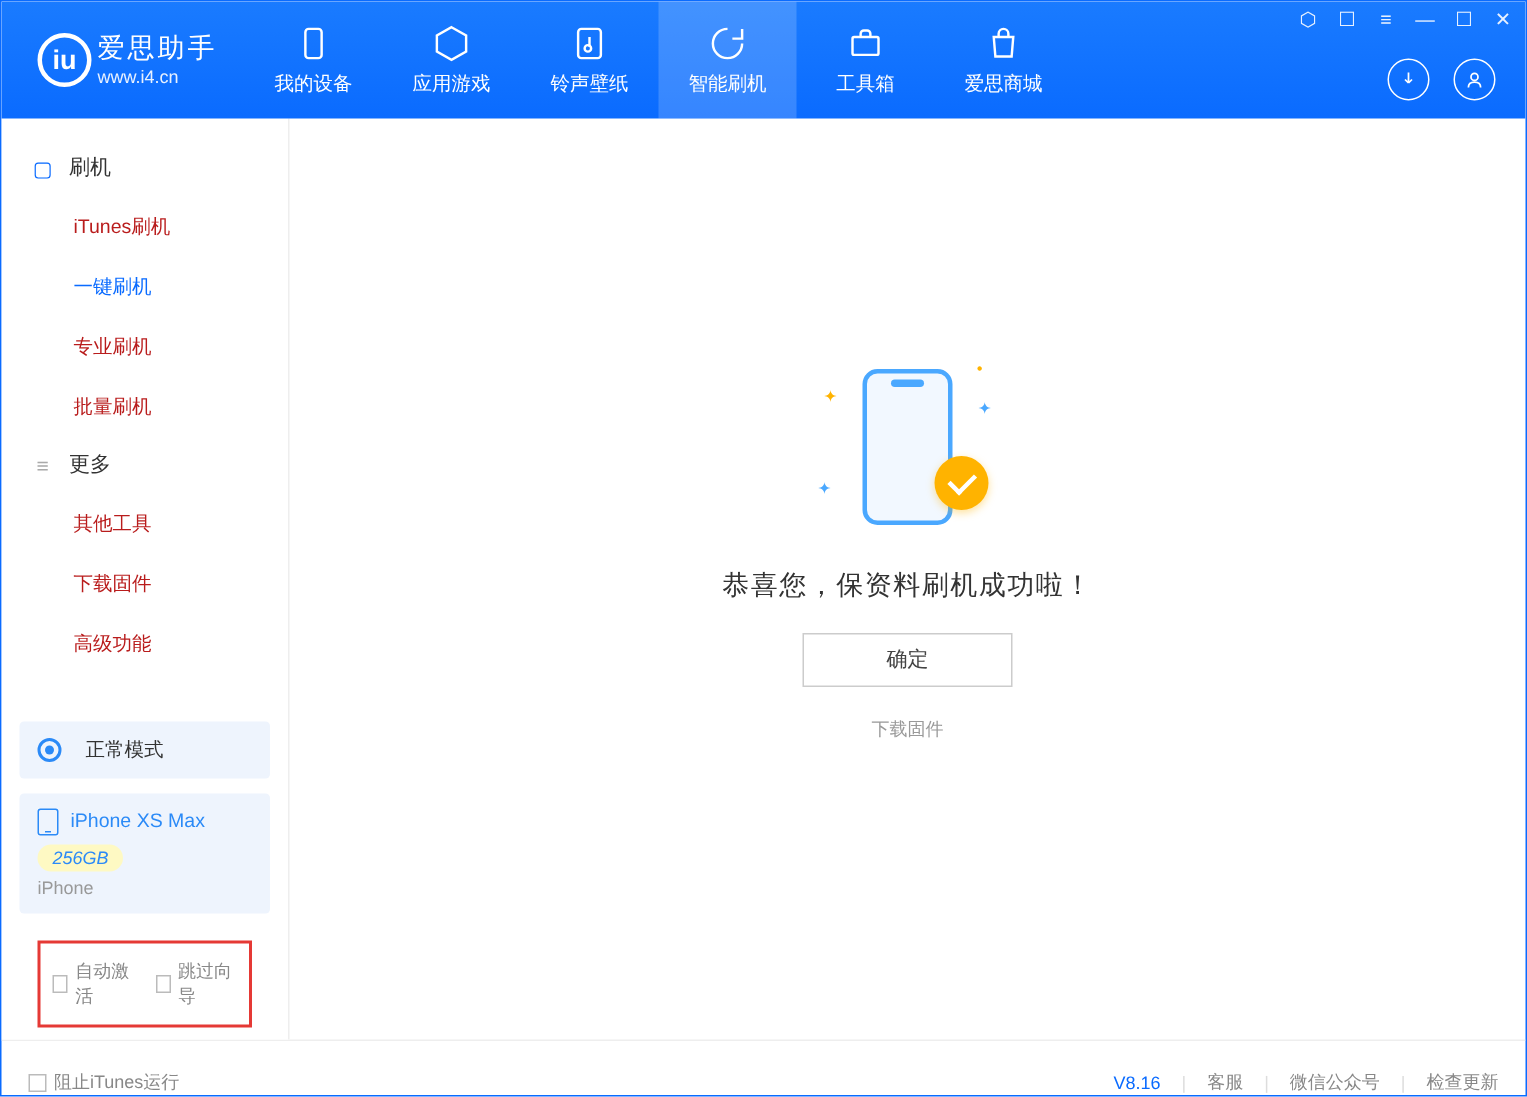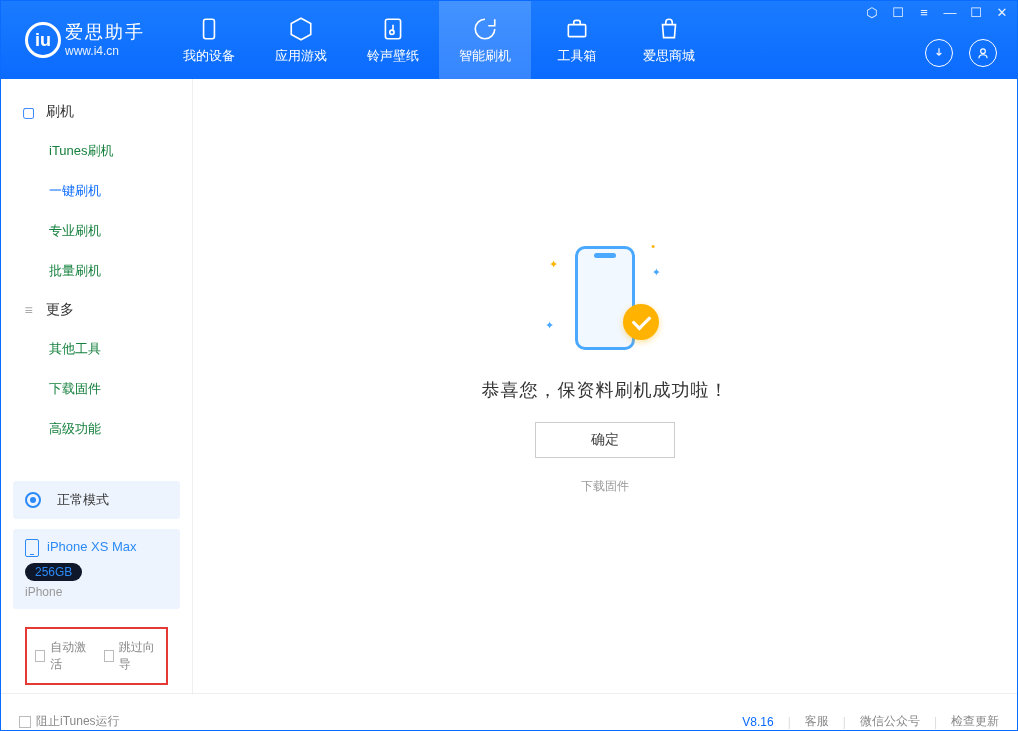--- a/index.html
+++ b/index.html
@@ -16,30 +16,30 @@
 .tab svg { width:26px; height:26px; }
 .window-ctrls { position:absolute; right:8px; top:4px; display:flex; gap:12px; }
 .window-ctrls span { width:14px; height:14px; display:flex; align-items:center; justify-content:center; cursor:pointer; color:#fff; font-size:13px; opacity:.9; }
 .hdr-right { position:absolute; right:20px; bottom:12px; display:flex; gap:16px; }
 .hdr-circ { width:28px; height:28px; border:1.5px solid #fff; border-radius:50%; display:flex; align-items:center; justify-content:center; cursor:pointer; }
 .body { display:flex; height:614px; }
 .sidebar { width:192px; border-right:1px solid #eee; background:#fff; display:flex; flex-direction:column; }
 .side-main { flex:1; padding-top:14px; overflow:auto; }
 .side-group { display:flex; align-items:center; gap:10px; padding:10px 20px; font-size:14px; color:#333; }
 .side-group .gicon { width:15px; height:15px; display:flex; align-items:center; justify-content:center; color:#0a6bff; }
-.side-item { padding:11px 10px 11px 48px; font-size:13px; color:#15803d; cursor:pointer; }
+.side-item { padding:11px 10px 11px 48px; font-size:13px; color:#b91c1c; cursor:pointer; }
 .side-item.active { color:#0a6bff; }
 .side-status { margin:10px 12px; background:#eef4fd; border-radius:3px; padding:10px 12px; display:flex; align-items:center; gap:16px; font-size:13px; color:#333; }
 .side-status .dot { width:16px; height:16px; border:2px solid #2b8af7; border-radius:50%; position:relative; }
 .side-status .dot::after { content:""; position:absolute; width:6px; height:6px; background:#2b8af7; border-radius:50%; top:3px; left:3px; }
 .side-device { margin:0 12px 10px; background:#eef4fd; border-radius:3px; padding:10px 12px; font-size:13px; }
 .side-device .dv-top { display:flex; gap:8px; color:#2b8af7; font-weight:500; }
 .side-device .dv-phone { width:14px; height:18px; border:1.5px solid #2b8af7; border-radius:2px; position:relative; }
 .side-device .dv-phone::after { content:""; position:absolute; bottom:1px; left:50%; transform:translateX(-50%); width:4px; height:1.5px; background:#2b8af7; }
-.side-device .cap { display:inline-block; margin-top:6px; background:#0f172a; color:#2b8af7; padding:2px 10px; border-radius:10px; font-size:12px; }
+.side-device .cap { display:inline-block; margin-top:6px; background:#fef9c3; color:#2b8af7; padding:2px 10px; border-radius:10px; font-size:12px;font-style:italic; }
 .side-device .sub { color:#999; font-size:12px; margin-top:4px; }
 .side-opts { margin:8px 24px; border:2px solid #e53935; padding:10px 8px; display:flex; gap:14px; }
 .chk { display:flex; align-items:center; gap:5px; font-size:12px; color:#888; cursor:pointer; }
 .chk .box { width:12px; height:12px; border:1px solid #bbb; }
 .content { flex:1; display:flex; flex-direction:column; align-items:center; justify-content:center; gap:20px; position:relative; }
 .illus { width:120px; height:120px; position:relative; margin-top:-40px; }
 .phone-shape { position:absolute; left:30px; top:8px; width:60px; height:104px; border:3px solid #4aa8ff; border-radius:10px; background:#f2f8ff; }
 .phone-shape::before { content:""; position:absolute; top:4px; left:50%; transform:translateX(-50%); width:22px; height:5px; background:#4aa8ff; border-radius:3px; }
 .check-badge { position:absolute; right:6px; bottom:18px; width:36px; height:36px; background:#ffb300; border-radius:50%; display:flex; align-items:center; justify-content:center; box-shadow:0 2px 6px rgba(255,179,0,.4); }
 .check-badge::after { content:""; width:14px; height:8px; border-left:3px solid #fff; border-bottom:3px solid #fff; transform:rotate(-45deg); margin-top:-3px; }

